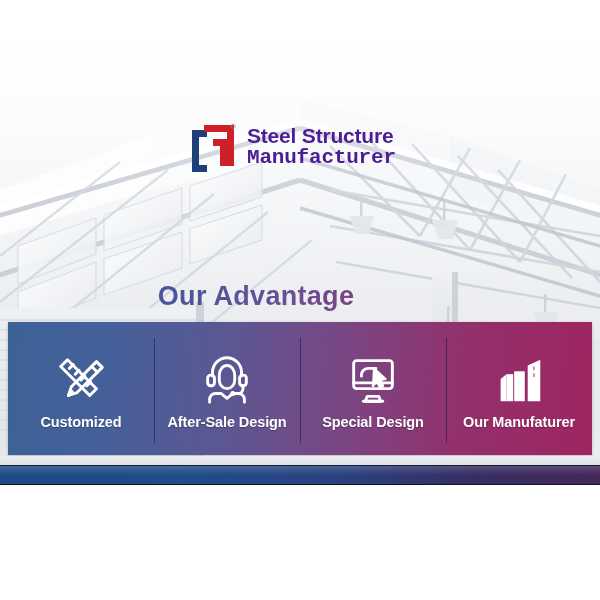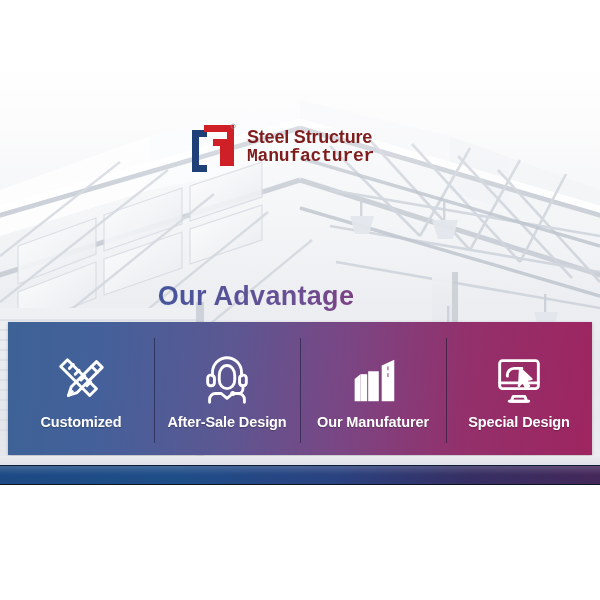--- a/index.html
+++ b/index.html
@@ -29,22 +29,22 @@
     pointer-events:none;
   }
 
   
   #logo-block {
     position:absolute; left:190px; top:122px;
     display:flex; align-items:center; gap:11px;
   }
   #logo-mark { position:relative; width:46px; height:50px; flex:none; }
   #logo-wordmark {
-    font-size:18px; font-weight:bold; line-height:1.06;
-    color:#7f1d1d; letter-spacing:-.2px; white-space:nowrap;
+    font-size:21px; font-weight:bold; line-height:1.06;
+    color:#4c1d95; letter-spacing:-.2px; white-space:nowrap;
   }
   #logo-wordmark .l2 { display:block;font-family:Liberation Mono, monospace; }
 
   
   #section-title {
     position:absolute; left:0; top:281px; width:512px;
     text-align:center; font-size:27px; font-weight:bold; letter-spacing:.3px;
     background:linear-gradient(90deg,#2a4b8d 0%, #3d57a0 24%, #6a4f93 58%, #93306e 84%, #a02662 100%);
     -webkit-background-clip:text; background-clip:text;
     -webkit-text-fill-color:transparent; color:#3d57a0;
@@ -265,52 +265,52 @@
           <path d="M24 26 a8 10 0 0 1 16 0 v5 a8 9 0 0 1 -16 0 Z"></path>
 
           <path d="M14 54 v-3 a6 6 0 0 1 6 -6 h6 l6 5 6 -5 h6 a6 6 0 0 1 6 6 v3"></path>
         </svg>
       </span>
       <span class="adv-label">After-Sale Design</span>
     </div>
 
     <div class="adv-col">
       <span class="adv-icon">
+        <svg viewBox="0 0 64 60" fill="none" stroke="#ffffff" stroke-width="3" stroke-linecap="round" stroke-linejoin="round">
+
+          <rect x="12" y="11" width="40" height="29" rx="3"></rect>
+          <path d="M12 34 h40"></path>
+          <circle cx="32" cy="37" r="1.4" fill="#ffffff" stroke="none"></circle>
+
+          <path d="M26 48 h12 l2 5 h-16 Z"></path>
+          <path d="M22 53 h20"></path>
+
+          <path d="M20 27 a7 7 0 0 1 7 -8 h8"></path>
+
+          <path d="M33 19 l12 11 -5.5 1.2 3 6 -3.4 1.6 -3 -6 -4 4 Z" fill="#ffffff" stroke="#ffffff" stroke-width="2.2"></path>
+        </svg>
+      </span>
+      <span class="adv-label">Special Design</span>
+    </div>
+
+    <div class="adv-col">
+      <span class="adv-icon">
         <svg viewBox="0 0 64 60" fill="#ffffff" stroke="none">
 
           <path d="M13 30 l6 -5 v28 h-6 Z"></path>
           <path d="M19 25 h7 v28 h-7 Z"></path>
 
           <path d="M27 22 h11 v31 h-11 Z"></path>
 
           <path d="M41 16 l13 -6 v43 h-13 Z"></path>
 
           <rect x="46.5" y="17" width="1.8" height="4" fill="#9e2560" opacity="0.55"></rect>
           <rect x="46.5" y="24" width="1.8" height="4" fill="#9e2560" opacity="0.55"></rect>
         </svg>
       </span>
       <span class="adv-label">Our Manufaturer</span>
     </div>
-
-    <div class="adv-col">
-      <span class="adv-icon">
-        <svg viewBox="0 0 64 60" fill="none" stroke="#ffffff" stroke-width="3" stroke-linecap="round" stroke-linejoin="round">
-
-          <rect x="12" y="11" width="40" height="29" rx="3"></rect>
-          <path d="M12 34 h40"></path>
-          <circle cx="32" cy="37" r="1.4" fill="#ffffff" stroke="none"></circle>
-
-          <path d="M26 48 h12 l2 5 h-16 Z"></path>
-          <path d="M22 53 h20"></path>
-
-          <path d="M20 27 a7 7 0 0 1 7 -8 h8"></path>
-
-          <path d="M33 19 l12 11 -5.5 1.2 3 6 -3.4 1.6 -3 -6 -4 4 Z" fill="#ffffff" stroke="#ffffff" stroke-width="2.2"></path>
-        </svg>
-      </span>
-      <span class="adv-label">Special Design</span>
-    </div>
   </div>
 
   <div id="seam"></div>
   <div id="accent-bar"></div>
 
 </div>
 
 </body></html>

